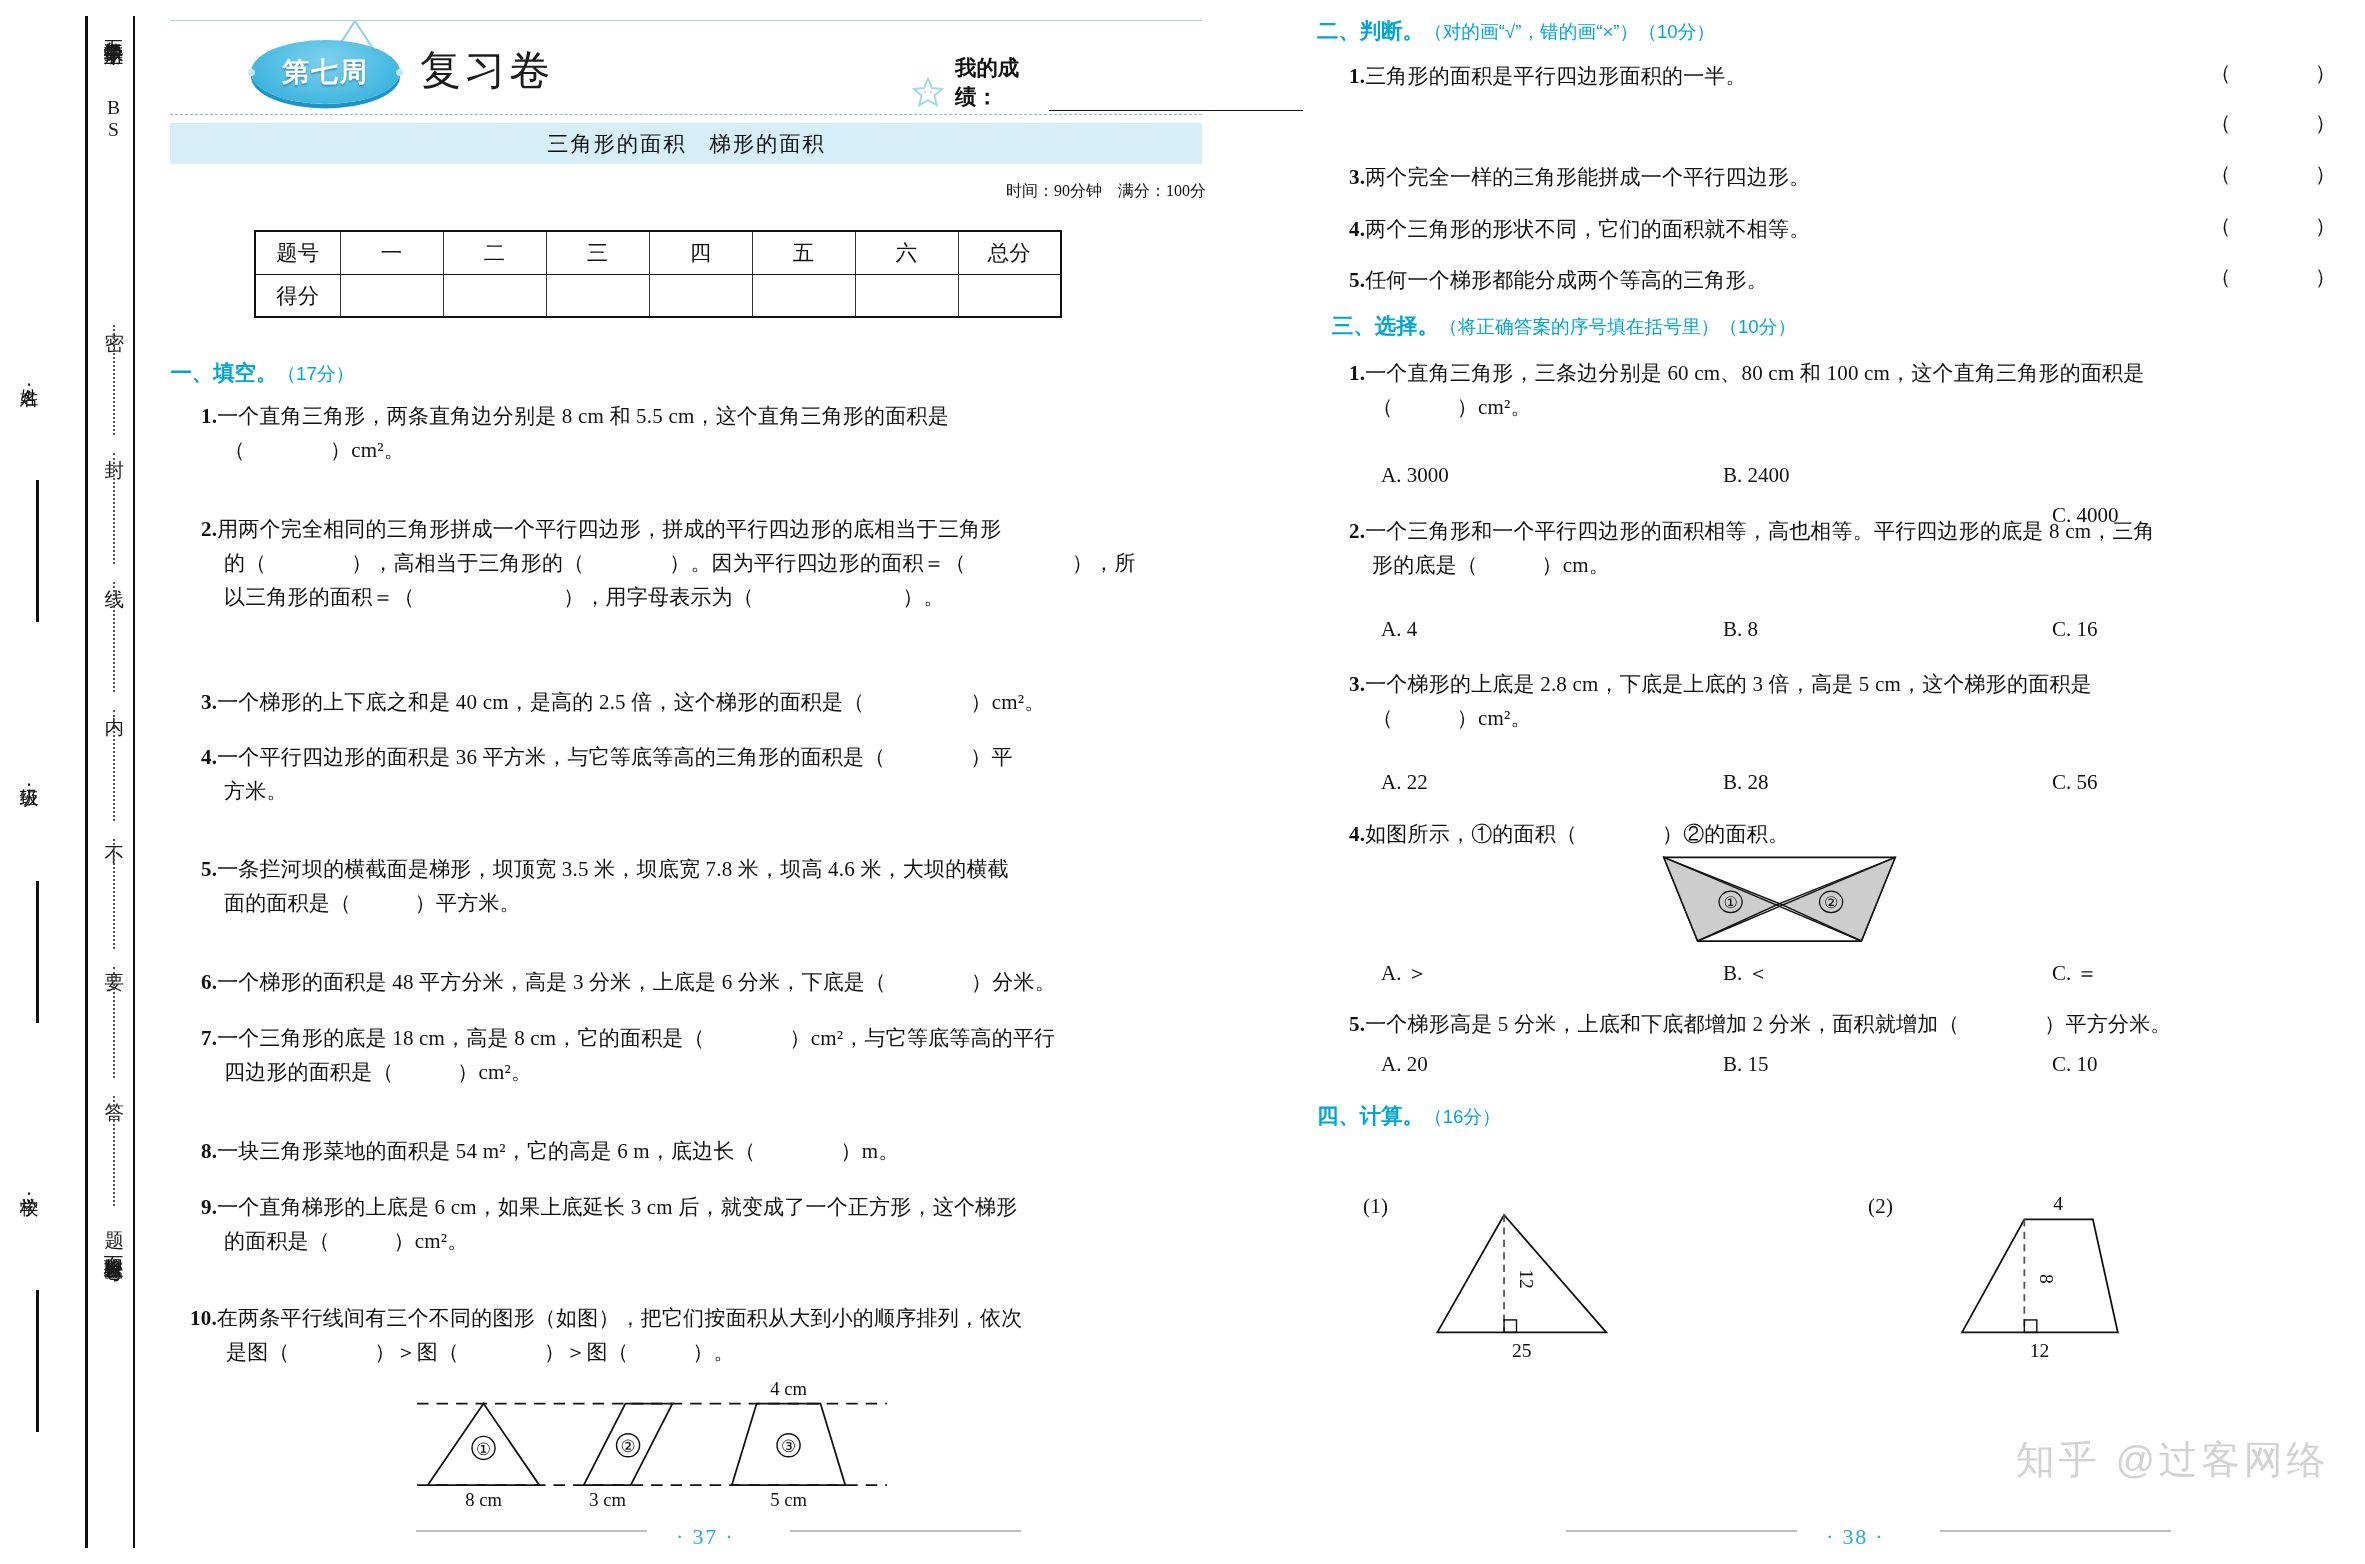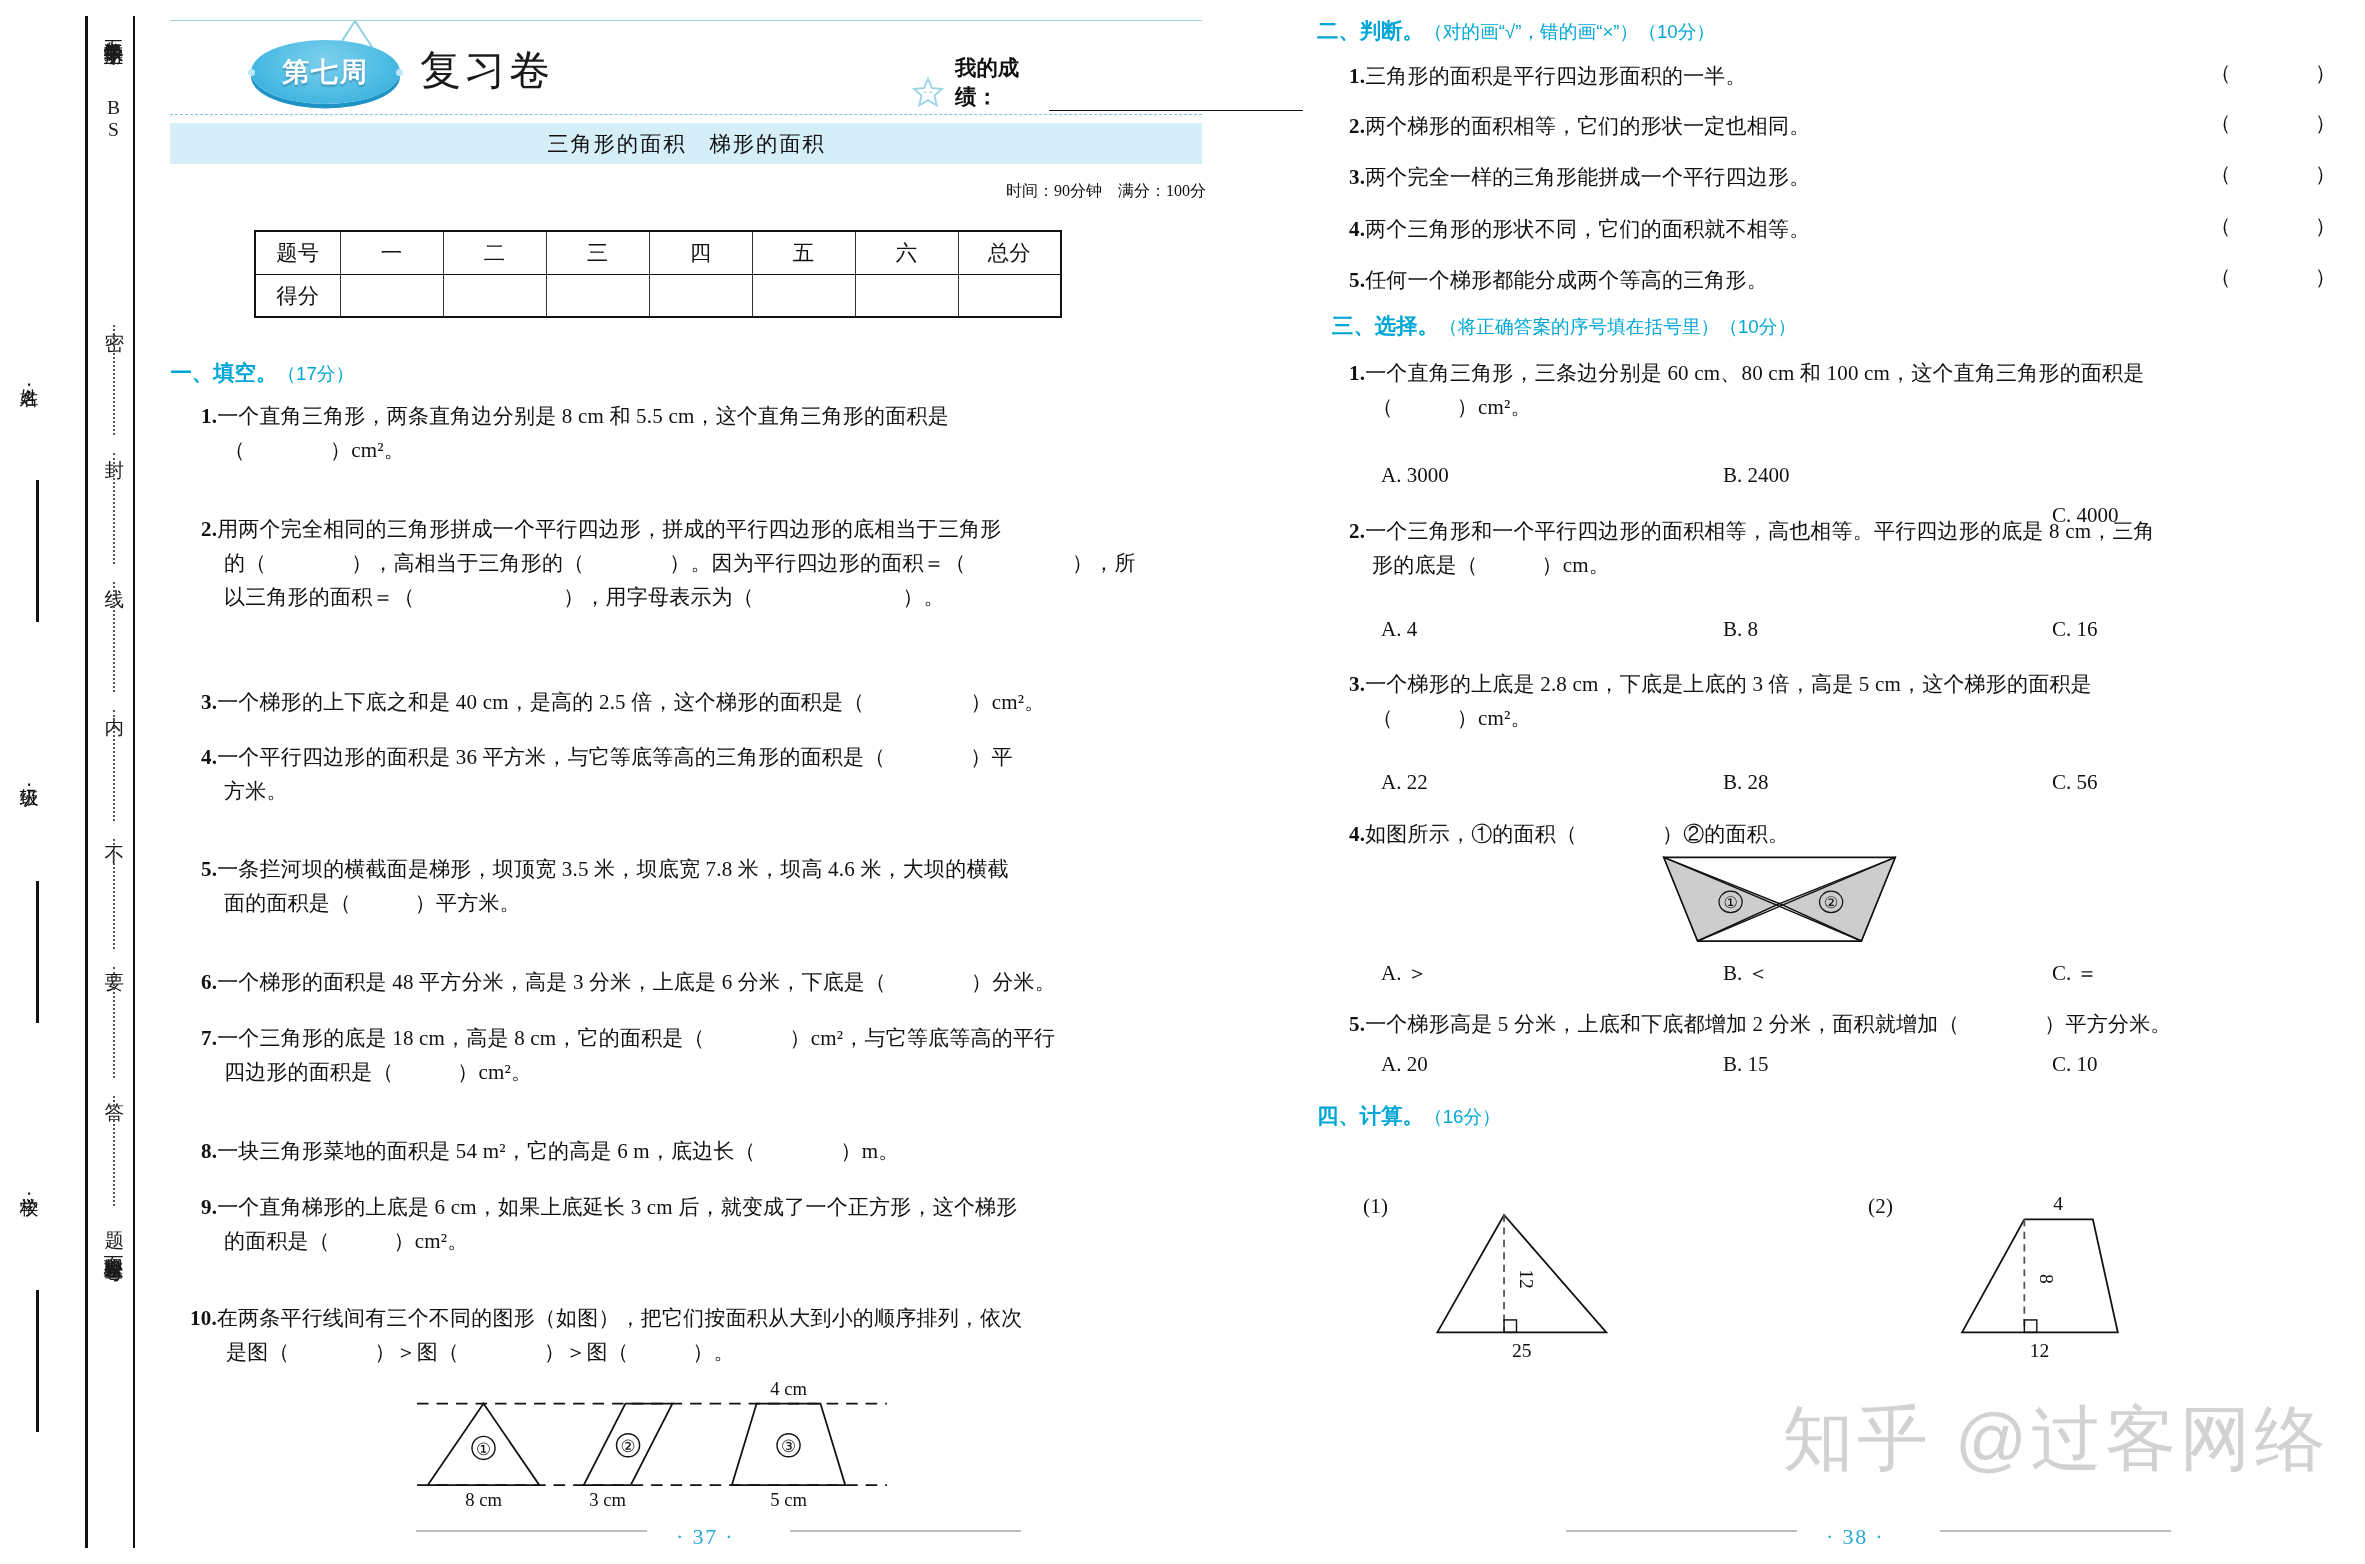--- a/index.html
+++ b/index.html
@@ -104,21 +104,21 @@
 
   
   svg { overflow: visible; }
 
   
   .pgnum { position:absolute; bottom:14.2px; font-size:22px; color:#2aa8d8;
            font-family:"Liberation Serif", serif; letter-spacing:1.8px; }
   .foot-rule { position:absolute; bottom:32px; height:1.8px; background:#bdbdbd; }
 
   .watermark { position:absolute; right:37px; bottom:77px;
-               font-size:71px; color:#d2d2d2; letter-spacing:3.6px;
+               font-size:39px; color:#d2d2d2; letter-spacing:3.6px;
                font-family:"Liberation Sans", sans-serif; white-space:nowrap; }
 </style>
 </head>
 <body>
 
 <div class="page">
 
   <div class="spine">
     <div class="spine-rule-a"></div>
     <div class="spine-rule-b"></div>
@@ -288,23 +288,20 @@
 
     <div class="sect-head sec-right" style="top:16px;text-align:right;">
       <span>二、判断。</span><span class="sub">（对的画“√”，错的画“×”）（10分）</span>
     </div>
 
     <div class="q" style="left:50px; top:59px;">
       <span class="qnum">1.</span><span>三角形的面积是平行四边形面积的一半。</span>
     </div>
     <div class="paren" style="left:911px; top:59px;">（　　　　）</div>
 
-    <div class="q" style="left:50px; top:109px;">
-      <span class="qnum">2.</span><span>两个梯形的面积相等，它们的形状一定也相同。</span>
-    </div>
     <div class="paren" style="left:911px; top:109px;">（　　　　）</div>
 
     <div class="q" style="left:50px; top:160px;">
       <span class="qnum">3.</span><span>两个完全一样的三角形能拼成一个平行四边形。</span>
     </div>
     <div class="paren" style="left:911px; top:160px;">（　　　　）</div>
 
     <div class="q" style="left:50px; top:212px;text-align:right;">
       <span class="qnum">4.</span><span>两个三角形的形状不同，它们的面积就不相等。</span>
     </div>

